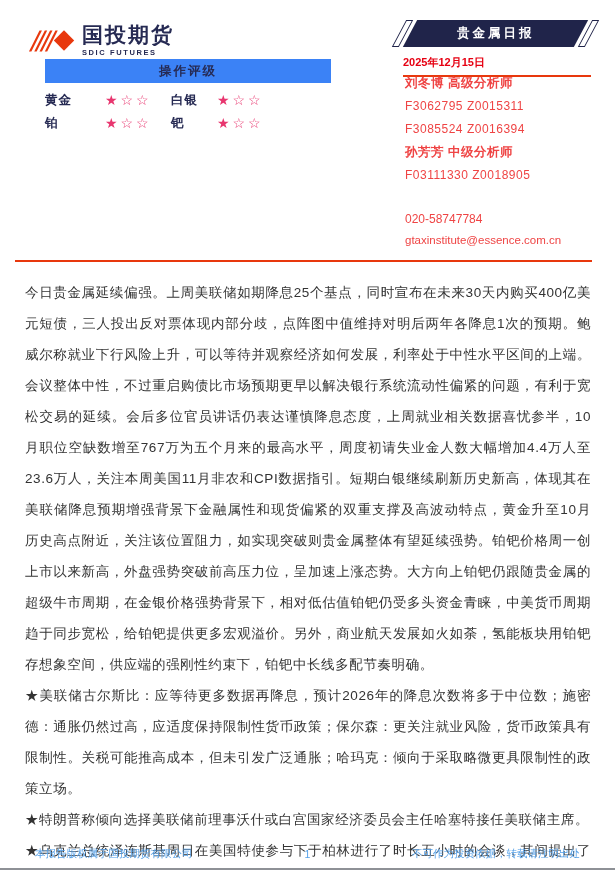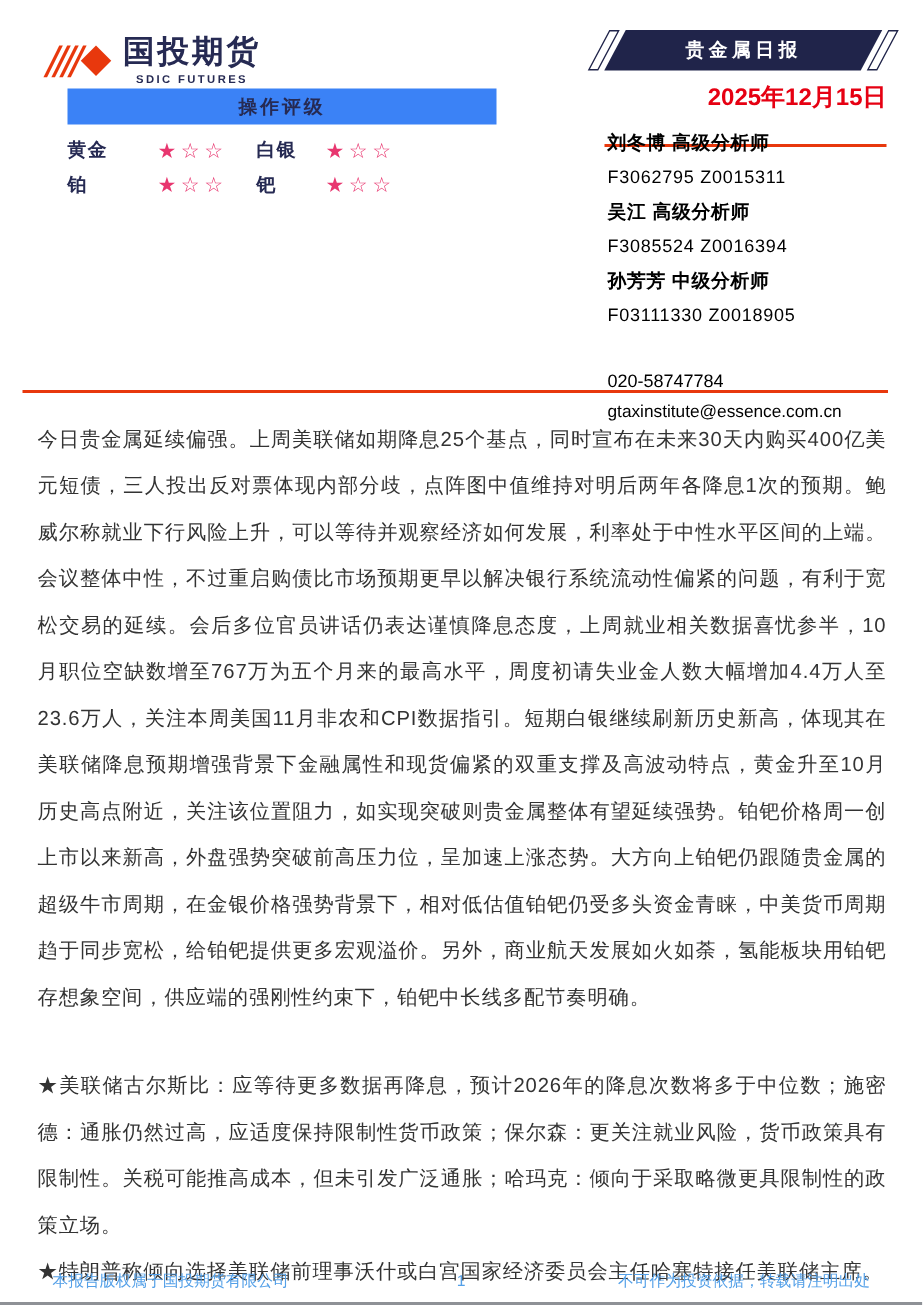--- a/index.html
+++ b/index.html
@@ -6,59 +6,59 @@
   .page {
     position:relative; width:615px; height:870px; background:#ffffff;
     font-family:"Liberation Sans", sans-serif; overflow:hidden;text-decoration:underline;
   }
 
   
   .logo { position:absolute; left:28px; top:21px; display:flex; align-items:center; }
   .logo-mark { width:48px; height:38px; margin-right:6px; }
   .logo-text { display:flex; flex-direction:column; }
   .logo-cn { font-size:21px; font-weight:bold; color:#262a53; letter-spacing:2px; line-height:24px; }
-  .logo-en { font-size:7.5px; font-weight:bold; color:#262a53; letter-spacing:1.6px; margin-top:1px;text-align:center; }
+  .logo-en { font-size:7.5px; font-weight:bold; color:#262a53; letter-spacing:1.6px; margin-top:1px; }
 
   
   .banner { position:absolute; left:399px; top:20px; width:193px; height:27px; display:flex; align-items:stretch; }
   .banner-accent { width:5px; background:#ffffff; border:1.5px solid #20244a; transform:skewX(-28deg); }
   .banner-accent.left  { margin-right:4px; }
   .banner-accent.right { margin-left:4px; }
   .banner-main { flex:1; background:#20244a; transform:skewX(-28deg); display:flex; align-items:center; justify-content:center; }
   .banner-main span { transform:skewX(28deg); color:#ffffff; font-size:12.5px; font-weight:bold; letter-spacing:3px; }
 
   .date {
-    position:absolute; left:403px; top:55px; width:188px; text-align:right;
-    color:#e60012; font-weight:bold; font-size:16px; padding-bottom:20px;
+    position:absolute; left:403px; top:55px; width:188px; text-align:left;
+    color:#e60012; font-weight:bold; font-size:11px; padding-bottom:5px;
     border-bottom:2px solid #e8380d;
   }
 
   
   .ratings { position:absolute; left:45px; top:59px; width:286px; }
   .ratings-title {
     height:24px; background:#3b82f6; color:#262a53; font-weight:bold; font-size:12.5px;
     display:flex; align-items:center; justify-content:center; letter-spacing:2px;
   }
   .ratings-grid { display:grid; grid-template-columns:60px 66px 46px 1fr; margin-top:7px; row-gap:2px; }
   .r-label { color:#262a53; font-weight:bold; font-size:12.5px; line-height:21px; letter-spacing:1px; }
   .r-stars { color:#e8366f; font-size:14px; line-height:21px; letter-spacing:3px; }
 
   
-  .analysts { position:absolute; left:405px; top:84px; width:200px; color:#000000; }
+  .analysts { position:absolute; left:405px; top:72px; width:200px; color:#ef4444; }
   .a-name { font-weight:bold; font-size:12.5px; line-height:23px; letter-spacing:0.5px; }
   .a-ids  { font-size:12px; line-height:23px; letter-spacing:0.5px; }
   .contact-phone { margin-top:21px; font-size:12px; line-height:22px; }
   .contact-email { font-size:11.5px; line-height:20px; }
 
   .header-rule { position:absolute; left:15px; top:260px; width:577px; height:2px; background:#e8380d; }
 
   
   .main { position:absolute; left:25px; top:277px; width:566px; color:#333333; }
   .main p { margin:0; font-size:13.5px; line-height:31px; text-align:justify; letter-spacing:0.6px; }
-  .main p.bullet-first { margin-top:28px; }
+  .main p.bullet-first { }
 
   
   .footer {
     position:absolute; left:35px; right:35px; bottom:9px;
     display:flex; align-items:center; color:#54a0e8; font-size:10.5px;margin-top:36px;
   }
   .footer .f-left  { flex:1; text-align:left; }
   .footer .f-page  { width:40px; text-align:center; }
   .footer .f-right { flex:1; text-align:right; }
   .bottom-line { position:absolute; left:0; bottom:0; width:615px; height:2px; background:#8e9196; }
@@ -101,21 +101,20 @@
       <span class="r-label">铂</span>
       <span class="r-stars">★☆☆</span>
       <span class="r-label">钯</span>
       <span class="r-stars">★☆☆</span>
     </div>
   </section>
 
   <aside class="analysts">
     <div class="a-name">刘冬博 高级分析师</div>
     <div class="a-ids">F3062795 Z0015311</div>
-    <div class="a-name">吴江 高级分析师</div>
     <div class="a-ids">F3085524 Z0016394</div>
     <div class="a-name">孙芳芳 中级分析师</div>
     <div class="a-ids">F03111330 Z0018905</div>
     <div class="contact-phone">020-58747784</div>
     <div class="contact-email">gtaxinstitute@essence.com.cn</div>
   </aside>
 
   <div class="header-rule"></div>
 
   <main class="main">

